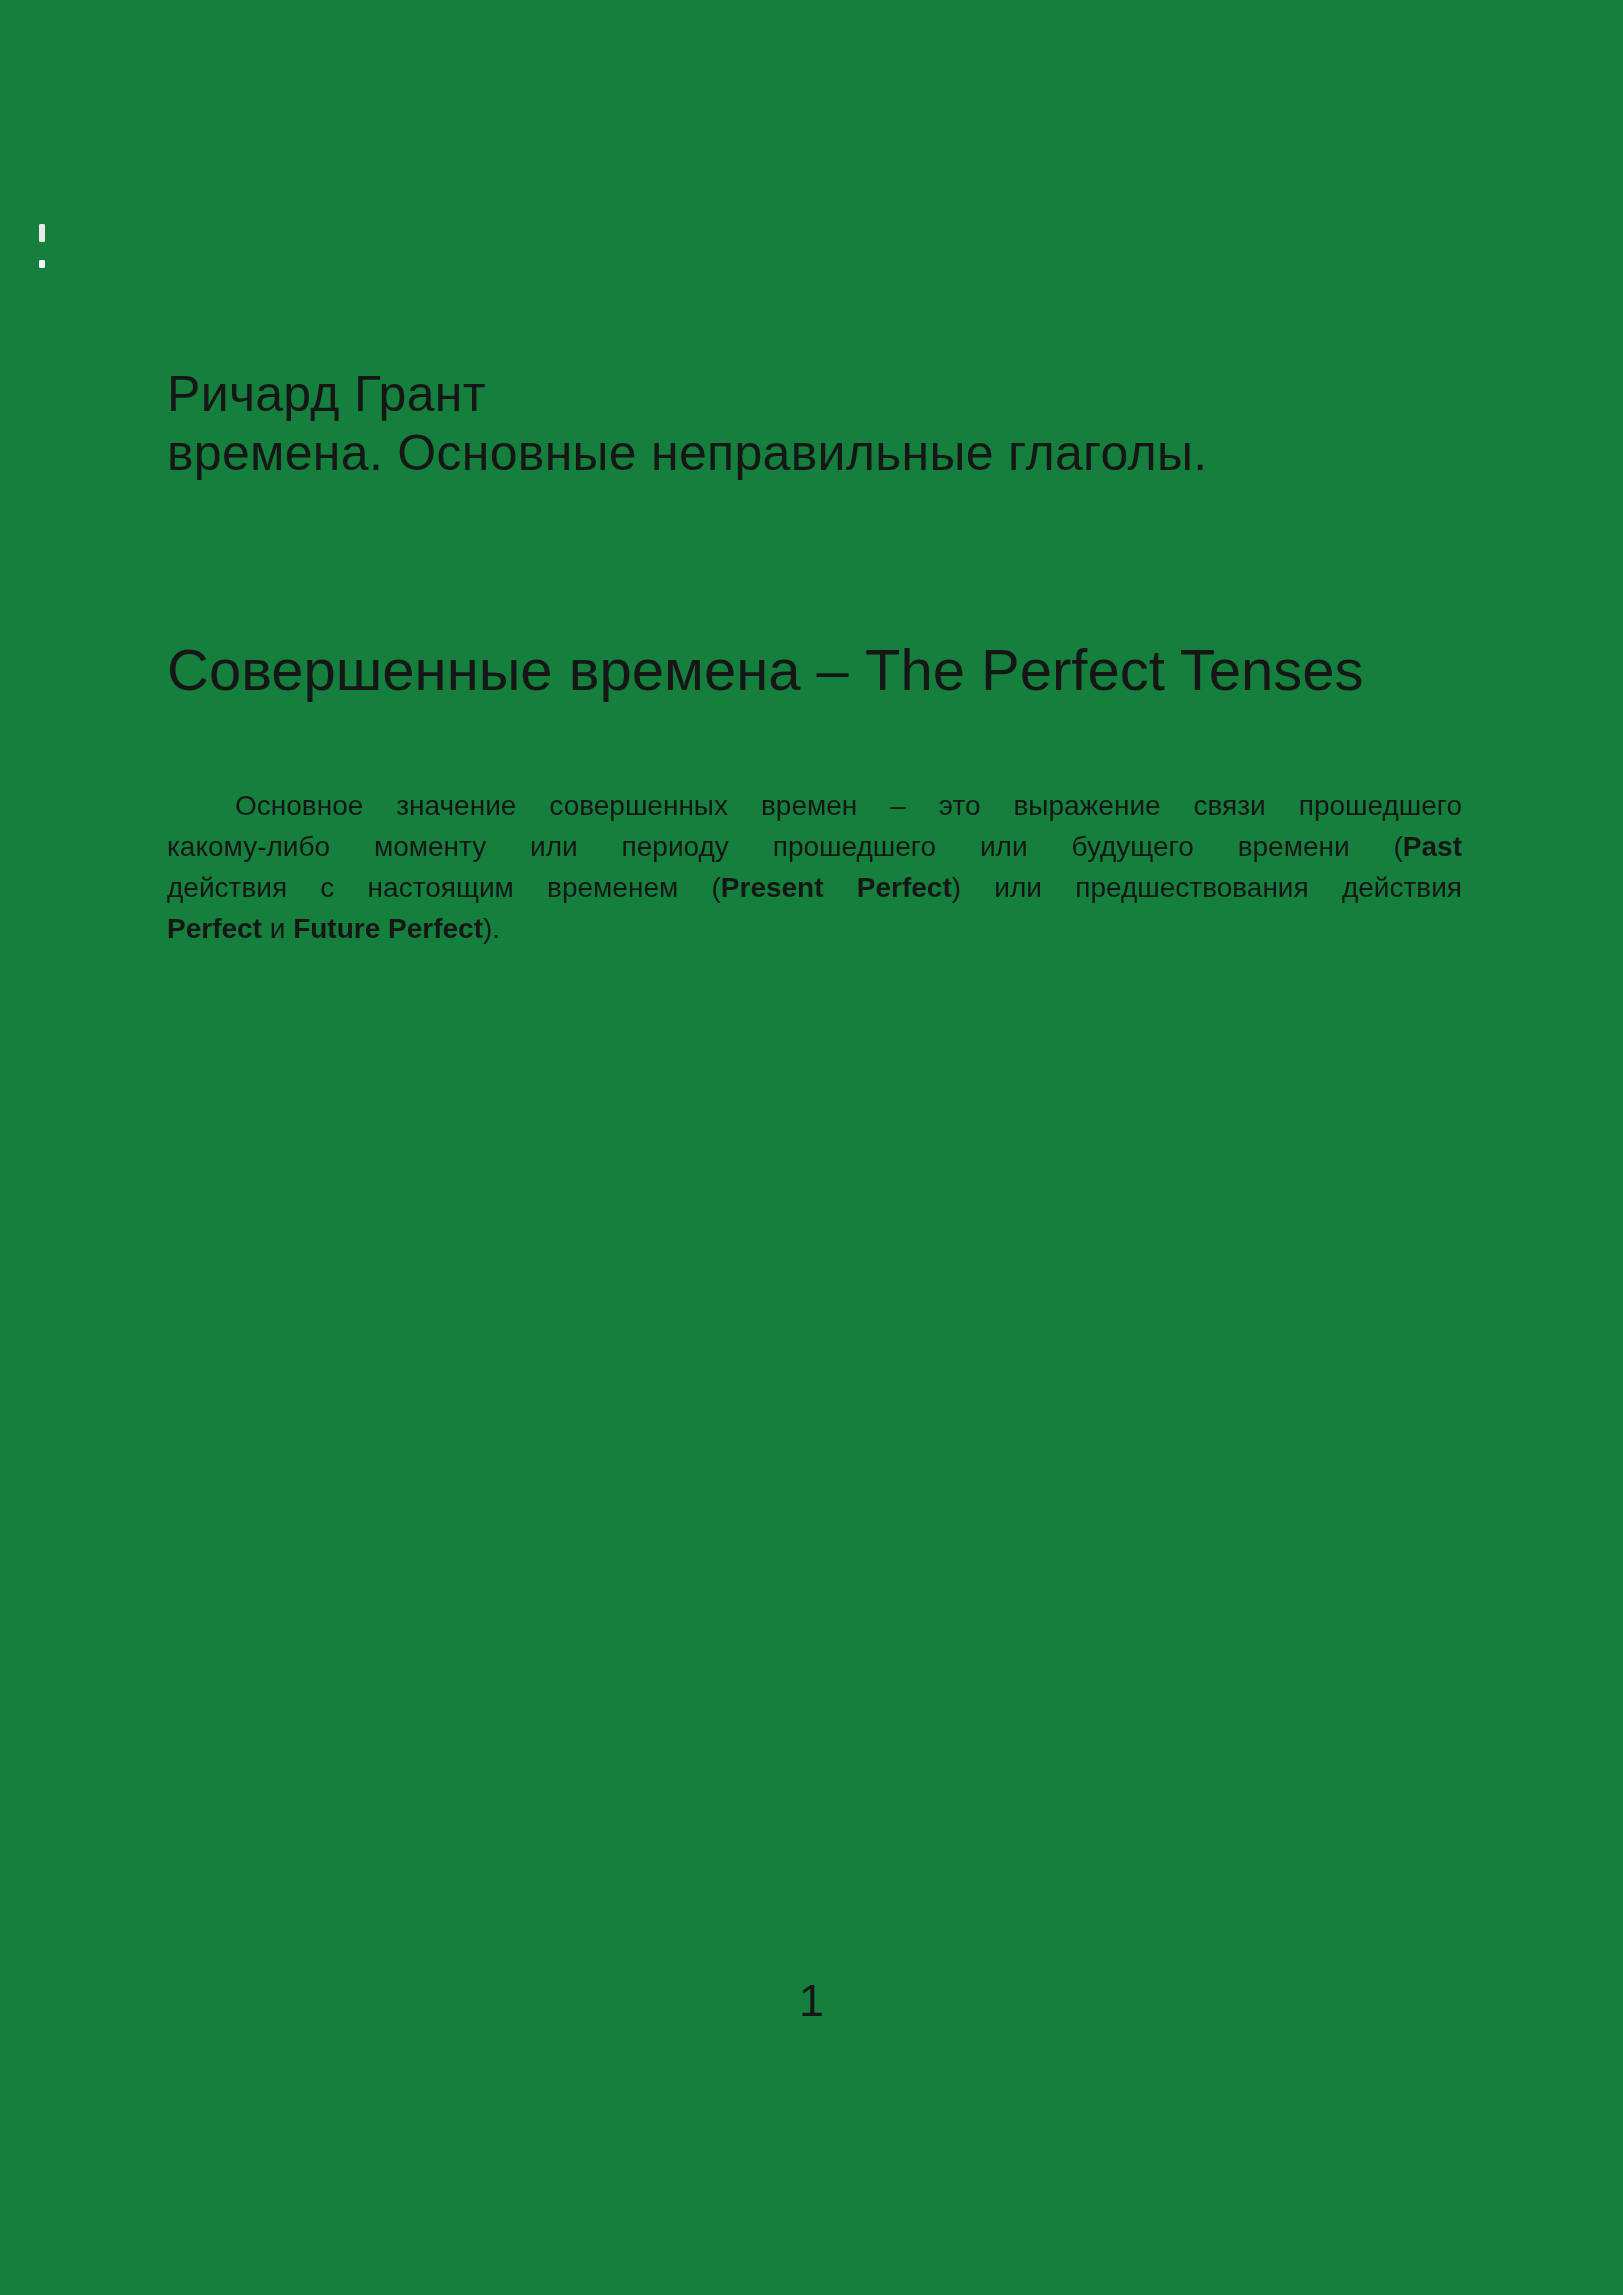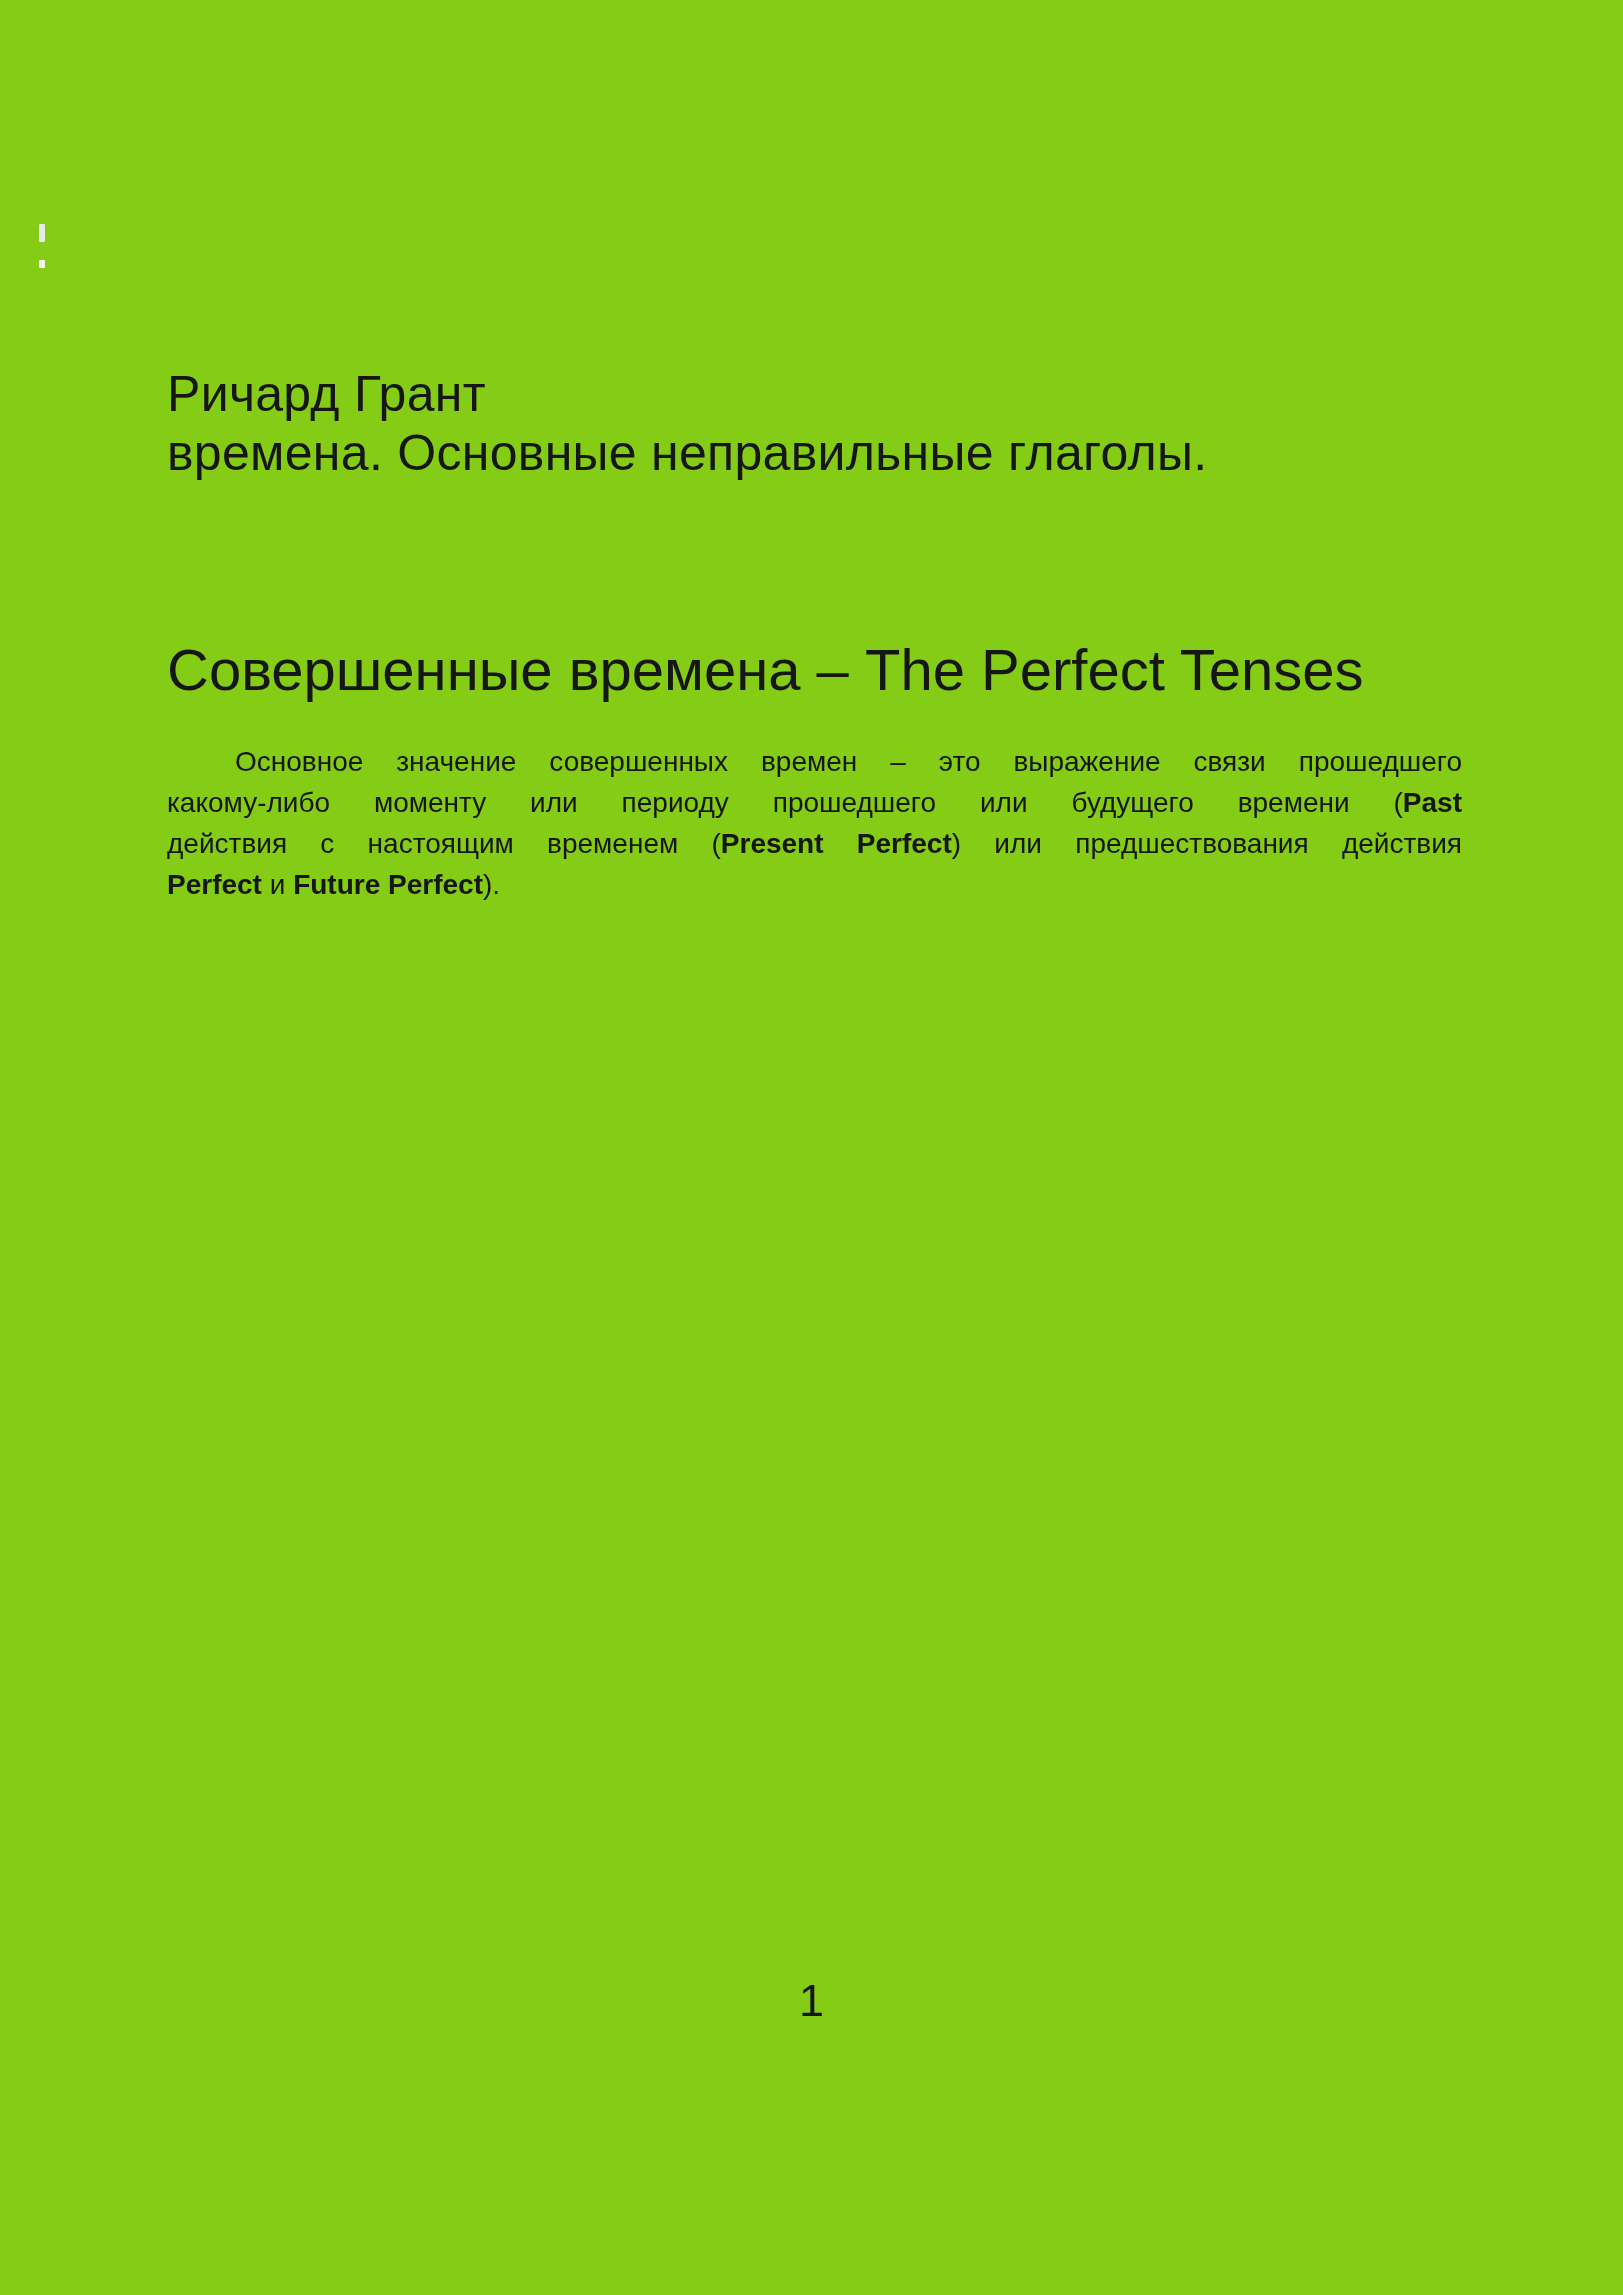--- a/index.html
+++ b/index.html
@@ -4,21 +4,21 @@
 <style>
   html, body {
     margin: 0;
     padding: 0;
     background: #ffffff;
   }
   .page {
     position: relative;
     width: 1623px;
     height: 2295px;
-    background: #84cc16;
+    background: #15803d;
     font-family: "Liberation Sans", sans-serif;
     color: #161616;
     overflow: hidden;
   }
   .artifact {
     position: absolute;
     border-radius: 1.3px;
   }
   .artifact-1 {
     left: 39px; top: 224px; width: 6.3px; height: 17.5px;
@@ -58,20 +58,21 @@
   .body-line {
     text-align: right;
     text-align-last: left;
   }
   .body-line.just {
     text-align: justify;
     text-align-last: justify;
   }
   .body-line.ind {
     text-indent: 68px;
+    margin-top: 44px;
   }
   .b {
     font-weight: bold;
   }
   .page-number {
     position: absolute;
     left: 0;
     top: 1978px;
     width: 100%;
     text-align: center;

